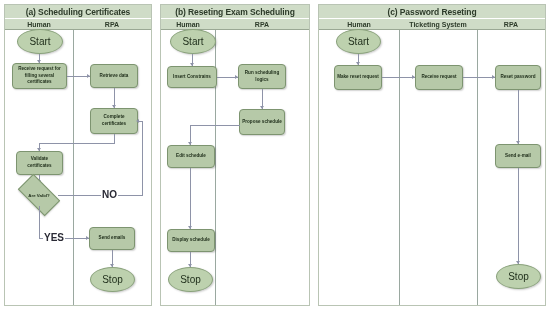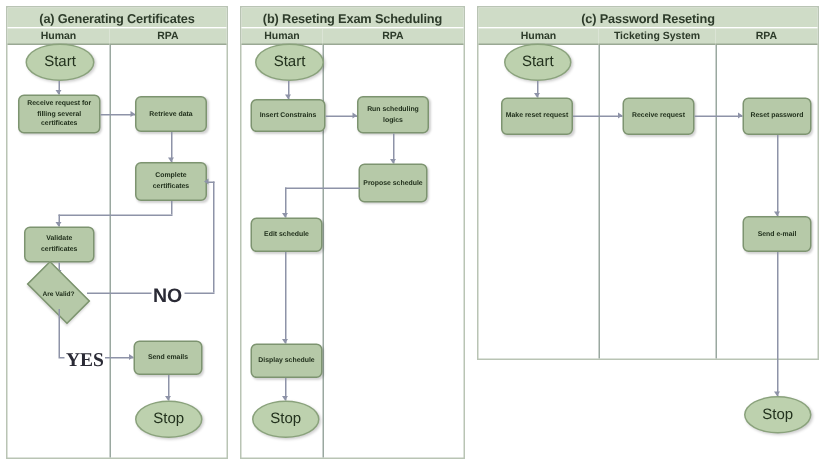--- a/index.html
+++ b/index.html
@@ -101,35 +101,35 @@
     border-left:3px solid #8e93a8;
   }
   .arrow.left{
     border-top:2px solid transparent;
     border-bottom:2px solid transparent;
     border-right:3px solid #8e93a8;
   }
 
   .edge-label{
     position:absolute;
-    font-size:13px;font-weight:bold;
+    font-size:10px;font-weight:bold;
     color:#2a2a35;
     background:#ffffff;
     padding:0 1px;
     white-space:nowrap;
   }
 </style>
 </head>
 <body>
 
 <div class="sheet">
 
   <div class="panel" style="left:4px;top:4px;width:148px;height:302px;">
 
-    <div class="panel-title">(a) Generating Certificates</div>
+    <div class="panel-title">(a) Scheduling Certificates</div>
 
     <div class="lane-head" style="left:0;width:68px;">Human</div>
     <div class="lane-head" style="left:68px;right:0;">RPA</div>
 
     <div class="lane-div" style="left:68px;top:25px;bottom:0;"></div>
 
     <div class="terminator" style="left:12px;top:24px;width:46px;height:25px;">Start</div>
 
     <div class="edge v" style="left:34px;top:49px;height:9px;"></div>
     <div class="arrow down" style="left:32px;top:55px;"></div>
@@ -163,21 +163,21 @@
 
     <div class="edge h" style="left:53px;top:190px;width:85px;"></div>
     <div class="edge v" style="left:137px;top:116px;height:74px;"></div>
     <div class="edge h" style="left:133px;top:116px;width:5px;"></div>
     <div class="arrow left" style="left:131px;top:114px;"></div>
     <div class="edge-label" style="left:96px;top:184px;">NO</div>
 
     <div class="edge v" style="left:34px;top:201px;height:32px;"></div>
     <div class="edge h" style="left:34px;top:233px;width:50px;"></div>
     <div class="arrow right" style="left:81px;top:231px;"></div>
-    <div class="edge-label" style="left:38px;top:227px;font-family:Liberation Serif, serif;">YES</div>
+    <div class="edge-label" style="left:38px;top:227px;">YES</div>
 
     <div class="node" style="left:84px;top:222px;width:46px;height:23px;">Send emails</div>
 
     <div class="edge v" style="left:107px;top:245px;height:17px;"></div>
     <div class="arrow down" style="left:105px;top:259px;"></div>
 
     <div class="terminator" style="left:85px;top:262px;width:45px;height:25px;">Stop</div>
   </div>
 
   <div class="panel" style="left:160px;top:4px;width:150px;height:302px;">
@@ -216,21 +216,21 @@
     <div class="arrow down" style="left:27px;top:221px;"></div>
 
     <div class="node" style="left:6px;top:224px;width:48px;height:23px;">Display schedule</div>
 
     <div class="edge v" style="left:29px;top:247px;height:15px;"></div>
     <div class="arrow down" style="left:27px;top:259px;"></div>
 
     <div class="terminator" style="left:7px;top:262px;width:45px;height:25px;">Stop</div>
   </div>
 
-  <div class="panel" style="left:318px;top:4px;width:228px;height:236px;padding-left:36px;">
+  <div class="panel" style="left:318px;top:4px;width:228px;height:302px;padding-left:36px;">
 
     <div class="panel-title">(c) Password Reseting</div>
 
     <div class="lane-head" style="left:0;width:80px;">Human</div>
     <div class="lane-head" style="left:80px;width:78px;">Ticketing System</div>
     <div class="lane-head" style="left:158px;right:0;">RPA</div>
 
     <div class="lane-div" style="left:80px;top:25px;bottom:0;"></div>
     <div class="lane-div" style="left:158px;top:25px;bottom:0;"></div>
 

